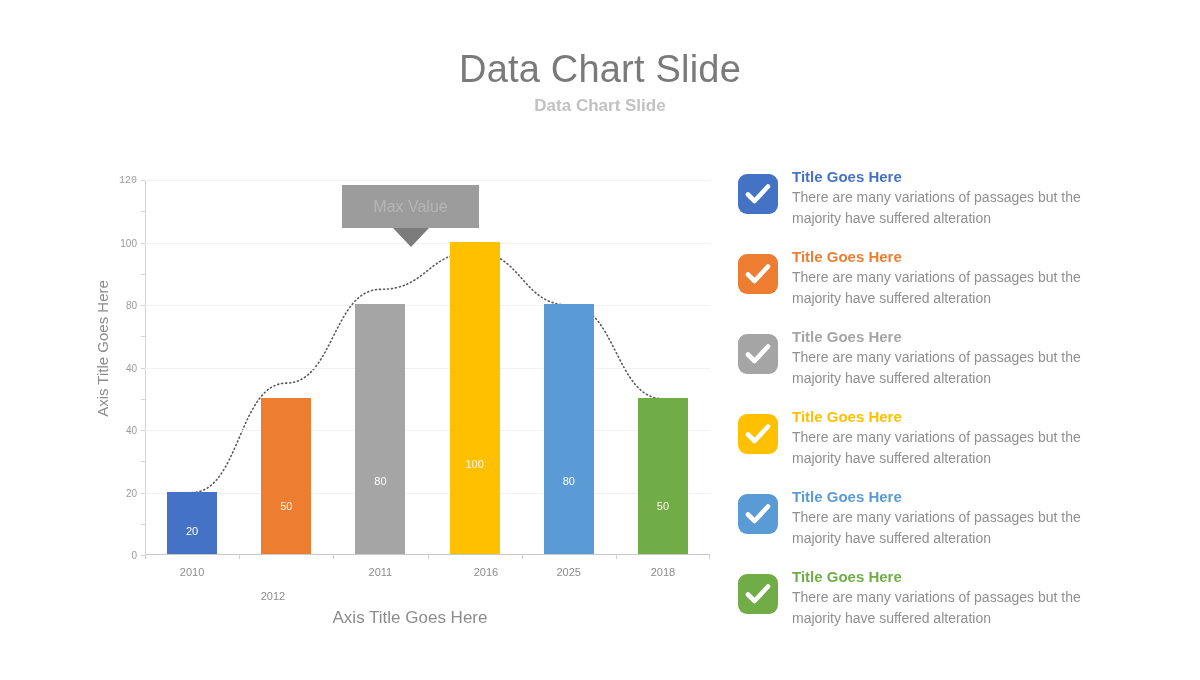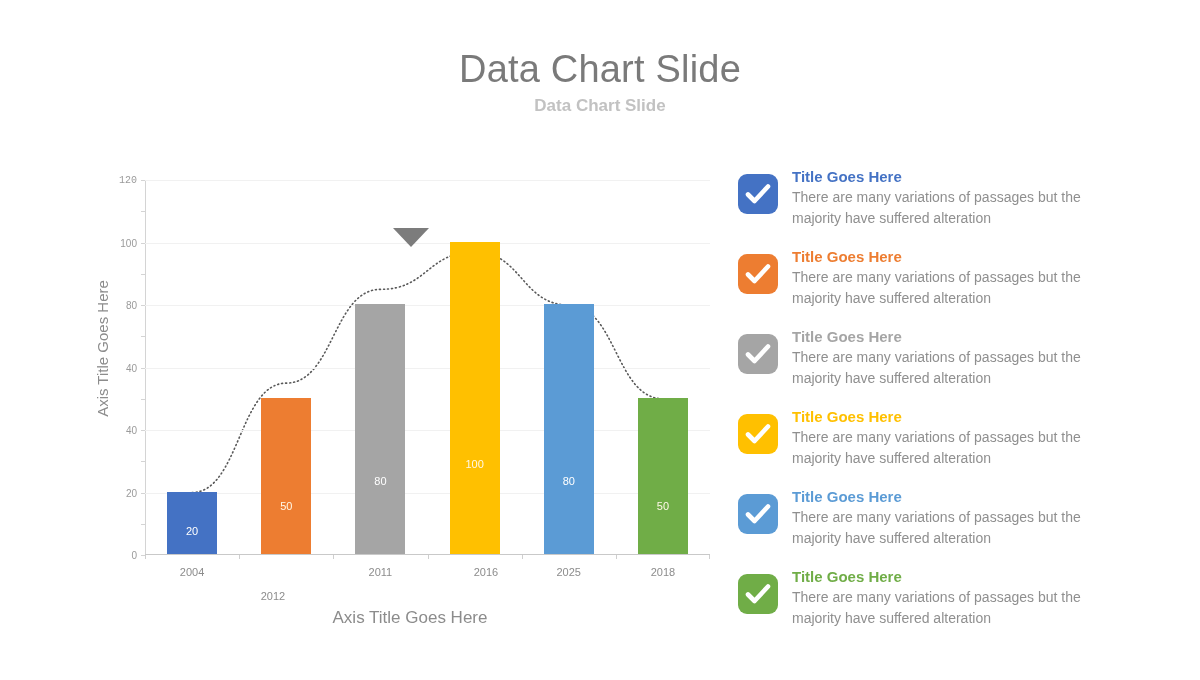--- a/index.html
+++ b/index.html
@@ -260,21 +260,21 @@
       <div class="ytick-mark" style="top: 187.5px;"></div>
       <div class="ytick-mark" style="top: 156.25px;"></div>
       <div class="ytick-mark" style="top: 125px;"></div>
       <div class="ytick-mark" style="top: 93.75px;"></div>
       <div class="ytick-mark" style="top: 62.5px;"></div>
       <div class="ytick-mark" style="top: 31.25px;"></div>
       <div class="ytick-mark" style="top: 0px;"></div>
       <div class="bar" style="left: 22.0833px; width: 50px; height: 62.5px; background: rgb(68, 114, 196);">
         <div class="bar-value" style="bottom: 16.875px; color: rgb(255, 255, 255);">20</div>
       </div>
-      <div class="xtick-label" style="left: 7.08333px; width: 80px;">2004</div>
+      <div class="xtick-label" style="left: 7.08333px; width: 80px;">2010</div>
       <div class="xtick-mark" style="left: 0px;"></div>
       <div class="bar" style="left: 116.25px; width: 50px; height: 156.25px; background: rgb(237, 125, 49);">
         <div class="bar-value" style="bottom: 42.1875px; color: rgb(255, 248, 232);">50</div>
       </div>
       <div class="xtick-label" style="left: 88px; width: 80px; margin-top: 24px;">2012</div>
       <div class="xtick-mark" style="left: 94.1667px;"></div>
       <div class="bar" style="left: 210.417px; width: 50px; height: 250px; background: rgb(165, 165, 165);">
         <div class="bar-value" style="bottom: 67.5px; color: rgb(255, 255, 255);">80</div>
       </div>
       <div class="xtick-label" style="left: 195.417px; width: 80px;">2011</div>
@@ -290,20 +290,23 @@
       <div class="xtick-label" style="left: 383.75px; width: 80px;">2025</div>
       <div class="xtick-mark" style="left: 376.667px;"></div>
       <div class="bar" style="left: 492.917px; width: 50px; height: 156.25px; background: rgb(112, 173, 71);">
         <div class="bar-value" style="bottom: 42.1875px; color: rgb(255, 248, 232);">50</div>
       </div>
       <div class="xtick-label" style="left: 477.917px; width: 80px; text-align: center;">2018</div>
       <div class="xtick-mark" style="left: 470.833px;"></div>
       <div class="xtick-mark" style="left: 564px;"></div>
     </div>
 
+  <div class="callout">
+    <span class="callout-text">Max Value</span>
+  </div>
   <div class="callout-tail"></div>
 </div>
 
 <div class="legend" id="legend">
     <div class="legend-item">
       <div class="legend-check" style="background: rgb(68, 114, 196);">
         <svg width="26" height="24" viewBox="0 0 26 24">
           <path d="M3 12.5 L9.5 19 L23 4.5" fill="none" stroke="#ffffff" stroke-width="4.6" stroke-linecap="round" stroke-linejoin="round"></path>
         </svg>
       </div>

